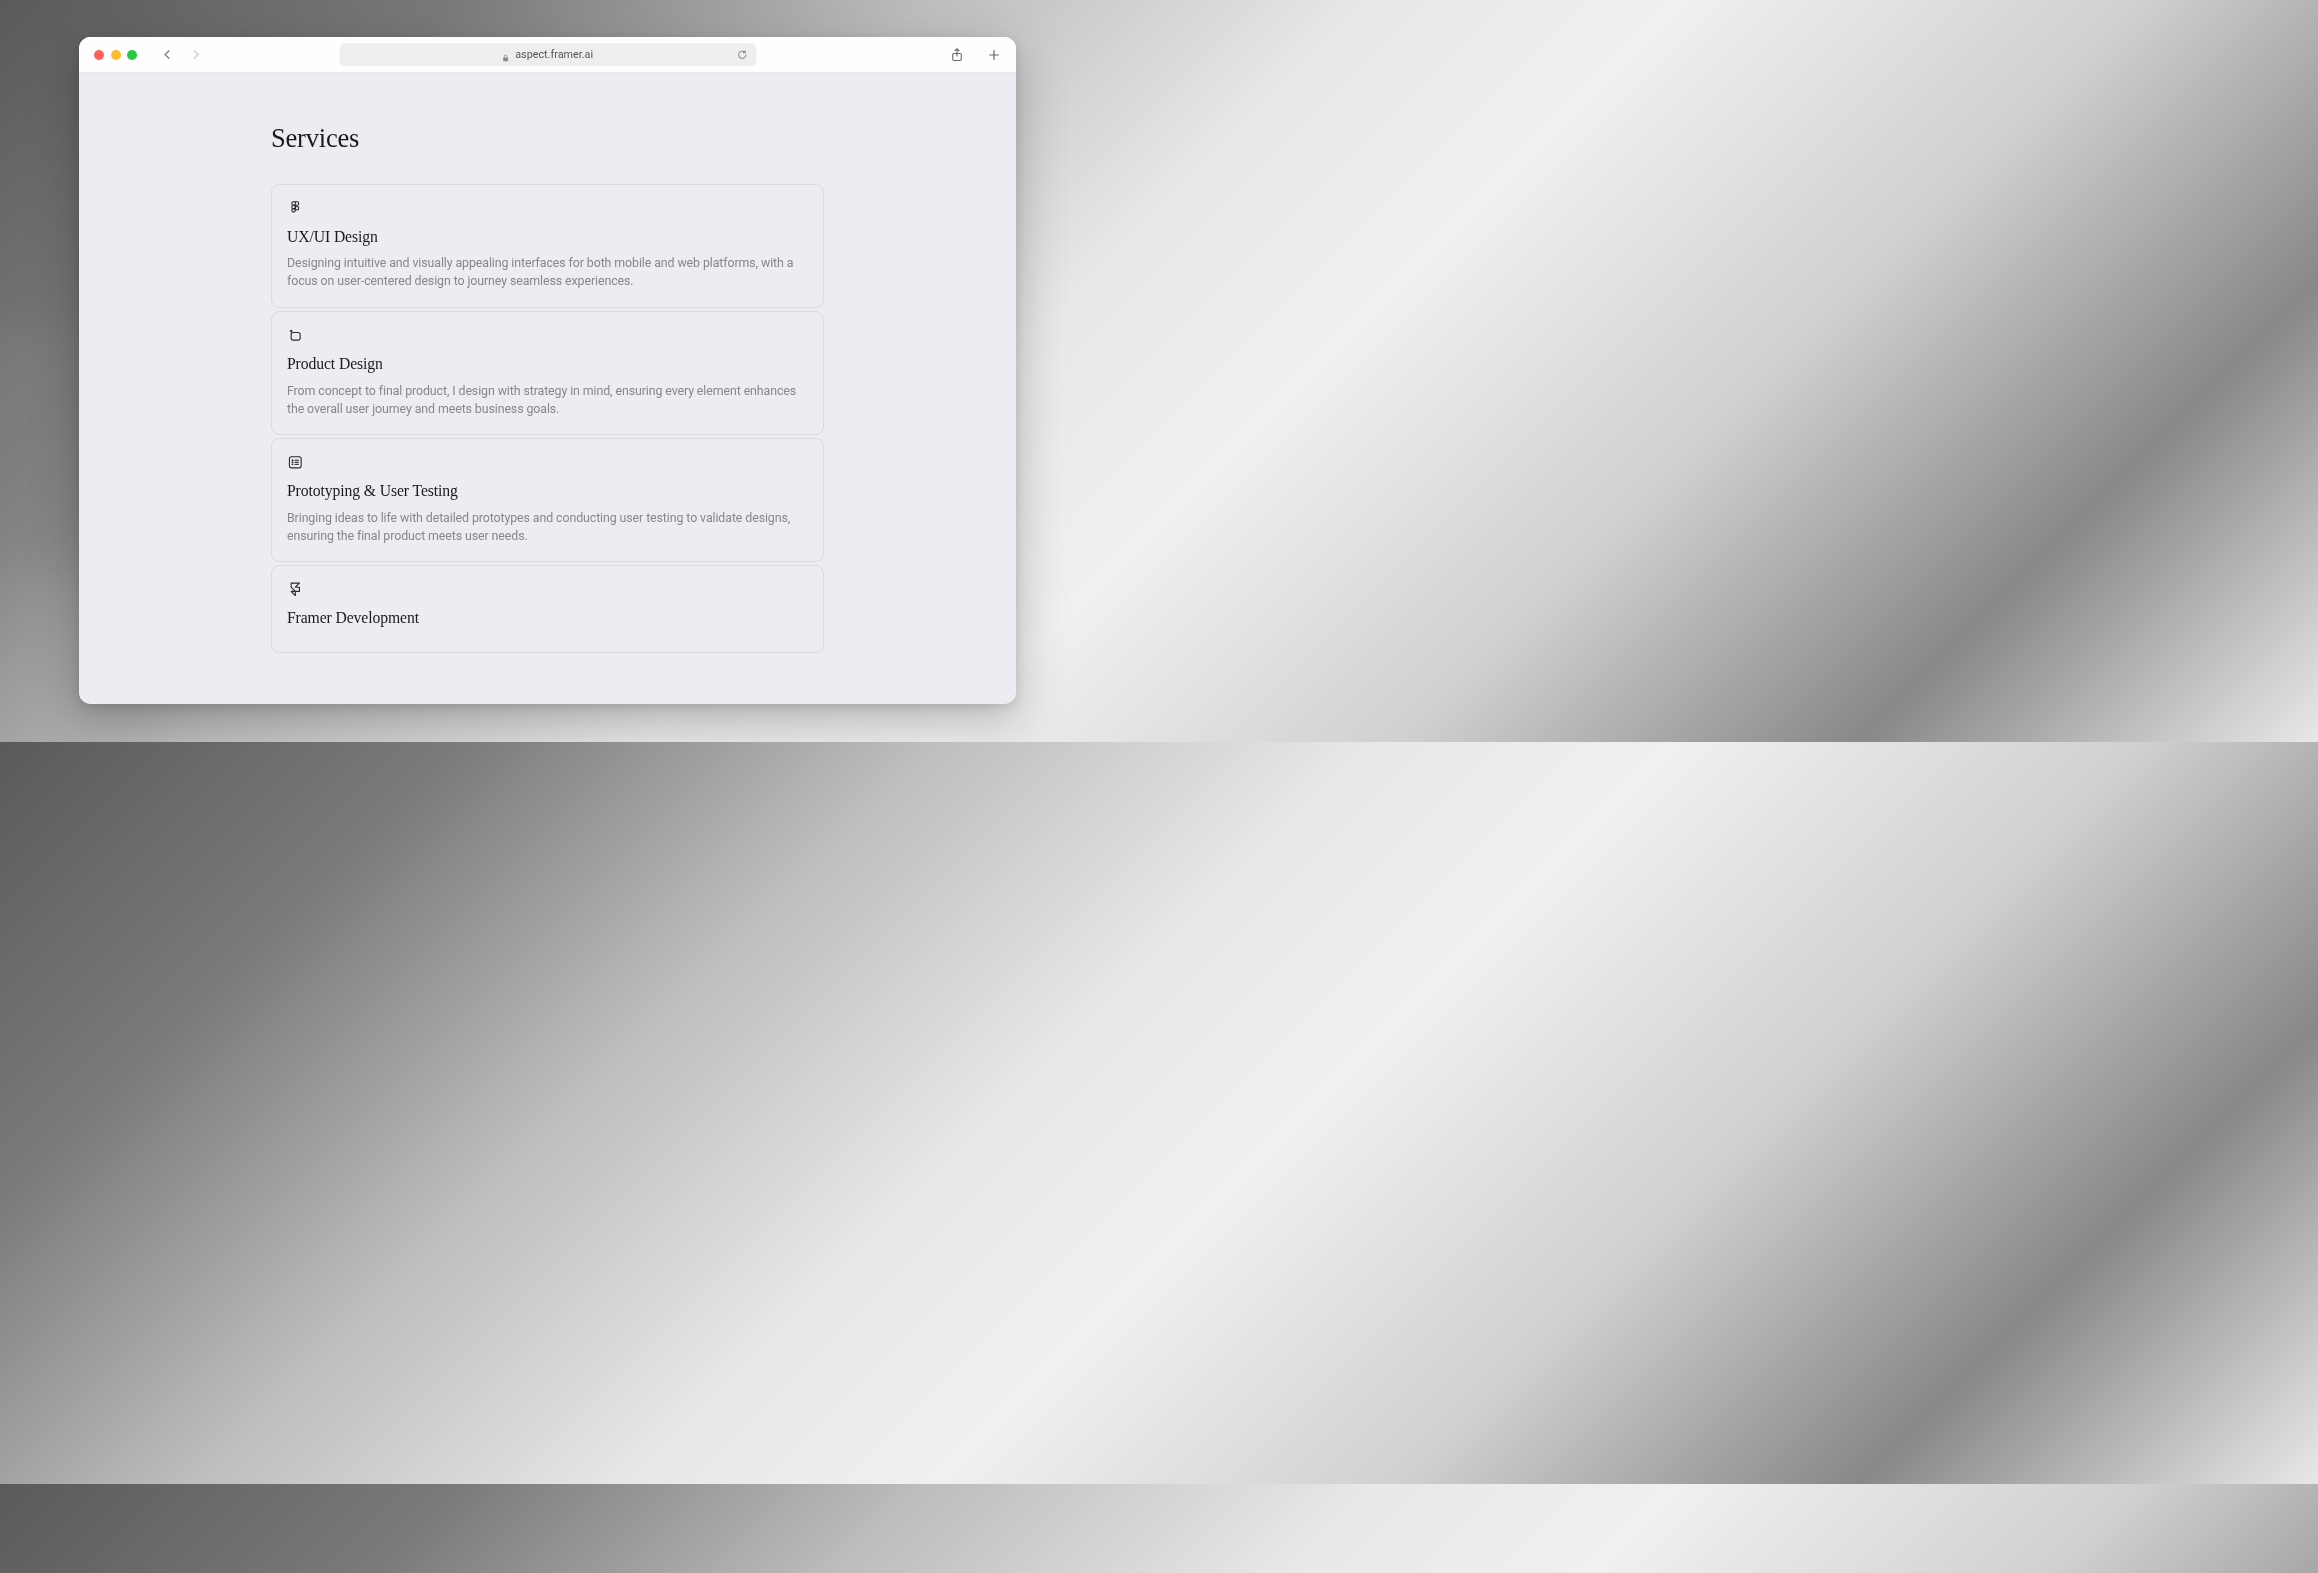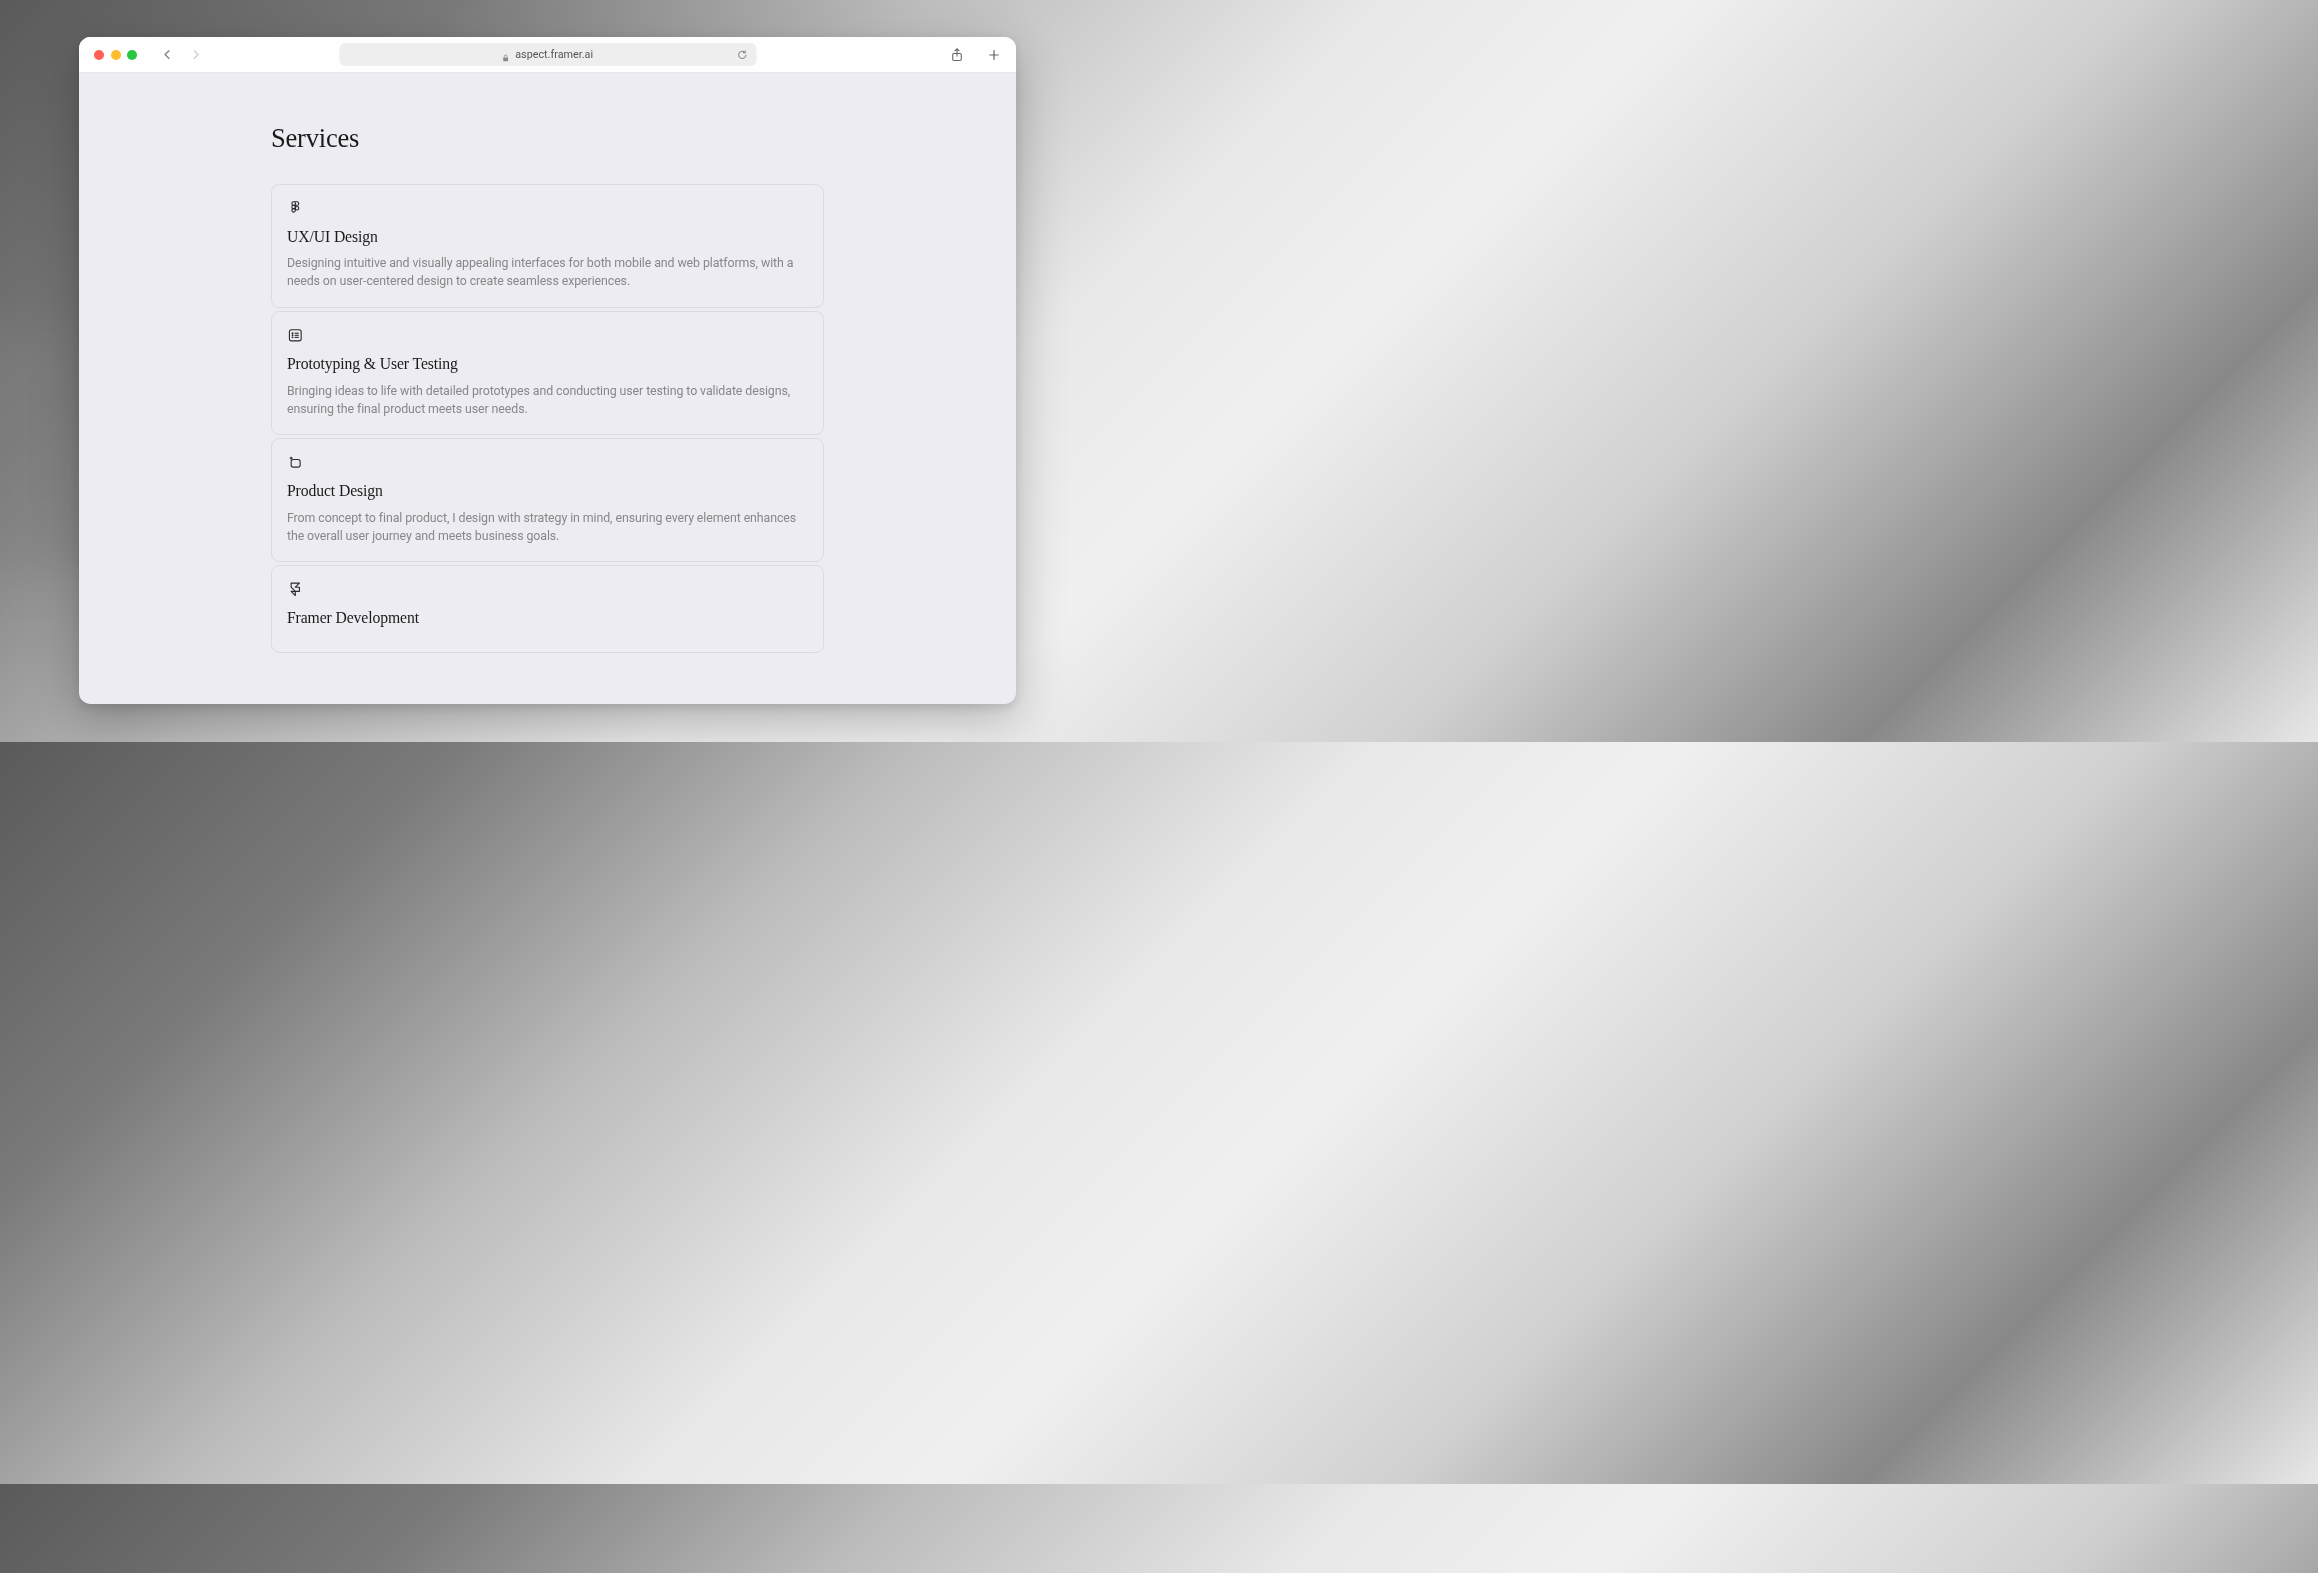--- a/index.html
+++ b/index.html
@@ -186,52 +186,52 @@
         <span class="service-icon">
           <svg viewBox="0 0 24 24" width="16.6" height="16.6" fill="none" stroke="currentColor" stroke-width="1.6">
             <circle cx="14.5" cy="12" r="2.5"></circle>
             <path d="M9.5 2.5 h5 a2.5 2.5 0 0 1 0 5 h-5 a2.5 2.5 0 0 1 0-5 z"></path>
             <path d="M12 7.5 h-2.5 a2.5 2.5 0 0 0 0 5 H12 z"></path>
             <path d="M12 12.5 h-2.5 a2.5 2.5 0 1 0 2.5 2.5 z"></path>
             <path d="M12 2.5 V15"></path>
           </svg>
         </span>
         <h3 class="service-title">UX/UI Design</h3>
-        <p class="service-desc">Designing intuitive and visually appealing interfaces for both mobile and web platforms, with a needs on user-centered design to create seamless experiences.</p>
+        <p class="service-desc">Designing intuitive and visually appealing interfaces for both mobile and web platforms, with a focus on user-centered design to journey seamless experiences.</p>
+      </div>
+
+      <div class="service-card">
+        <span class="service-icon">
+          <svg viewBox="0 0 24 24" width="16.6" height="16.6" fill="none" stroke="currentColor" stroke-width="1.6">
+            <rect x="6" y="8" width="13" height="11" rx="3"></rect>
+            <path d="M4 6 h4 M6 4 v4"></path>
+          </svg>
+        </span>
+        <h3 class="service-title">Product Design</h3>
+        <p class="service-desc">From concept to final product, I design with strategy in mind, ensuring every element enhances the overall user journey and meets business goals.</p>
       </div>
 
       <div class="service-card">
         <span class="service-icon">
           <svg viewBox="0 0 24 24" width="16.6" height="16.6" fill="none" stroke="currentColor" stroke-width="1.6">
             <rect x="3.5" y="4" width="17" height="16" rx="3"></rect>
             <circle cx="8" cy="9" r="0.6" fill="currentColor"></circle>
             <path d="M11 9 h6"></path>
             <circle cx="8" cy="12" r="0.6" fill="currentColor"></circle>
             <path d="M11 12 h6"></path>
             <circle cx="8" cy="15" r="0.6" fill="currentColor"></circle>
             <path d="M11 15 h6"></path>
           </svg>
         </span>
         <h3 class="service-title">Prototyping &amp; User Testing</h3>
         <p class="service-desc">Bringing ideas to life with detailed prototypes and conducting user testing to validate designs, ensuring the final product meets user needs.</p>
       </div>
 
       <div class="service-card">
         <span class="service-icon">
-          <svg viewBox="0 0 24 24" width="16.6" height="16.6" fill="none" stroke="currentColor" stroke-width="1.6">
-            <rect x="6" y="8" width="13" height="11" rx="3"></rect>
-            <path d="M4 6 h4 M6 4 v4"></path>
-          </svg>
-        </span>
-        <h3 class="service-title">Product Design</h3>
-        <p class="service-desc">From concept to final product, I design with strategy in mind, ensuring every element enhances the overall user journey and meets business goals.</p>
-      </div>
-
-      <div class="service-card">
-        <span class="service-icon">
           <svg viewBox="0 0 24 24" width="16.6" height="16.6" fill="none" stroke="currentColor" stroke-width="1.6" stroke-linejoin="round">
             <path d="M6 3 h12 l-6 6 h6 v6 h-6 l-6-6 z"></path>
             <path d="M6 15 h6 v6 z"></path>
           </svg>
         </span>
         <h3 class="service-title">Framer Development</h3>
       </div>
 
     </div>
   </div>

